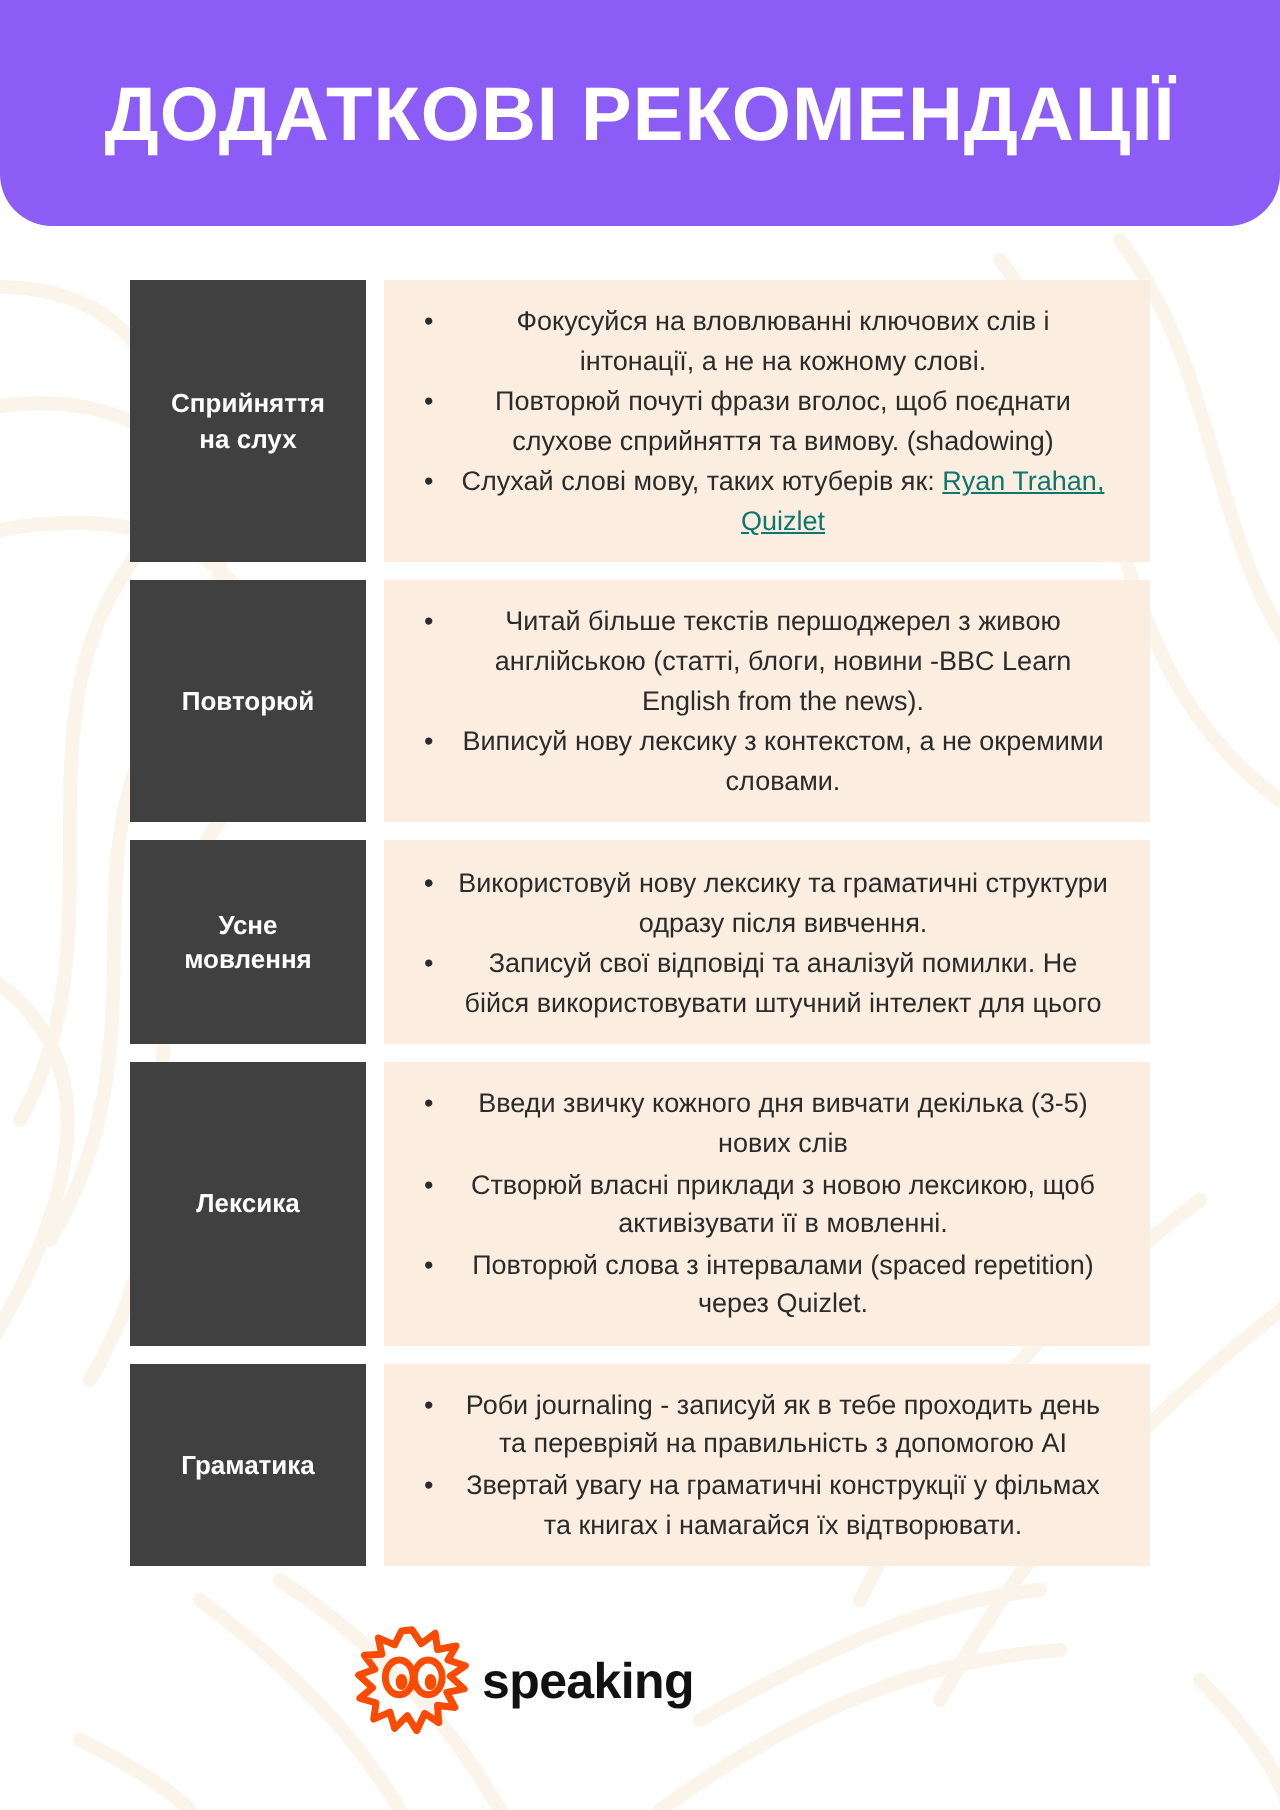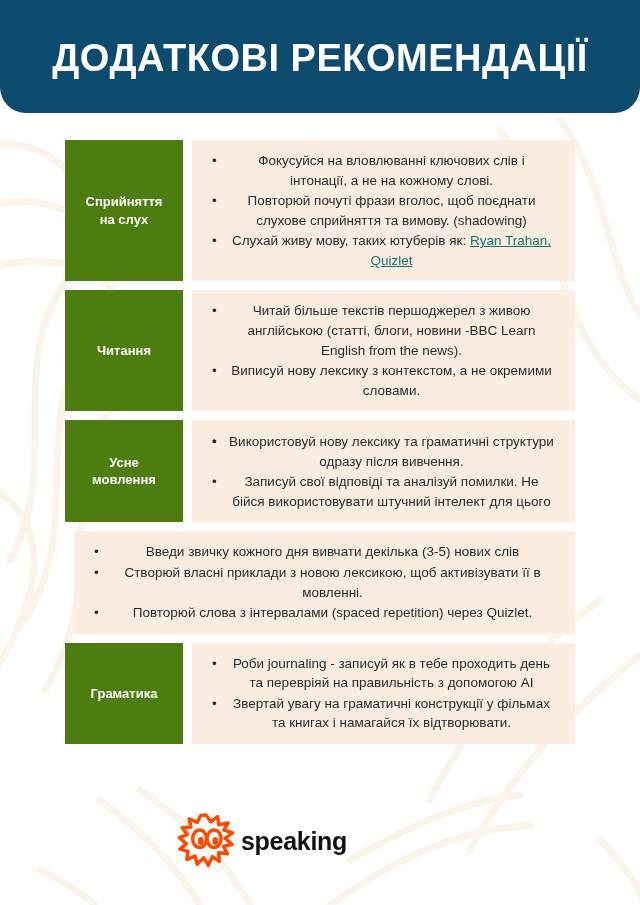--- a/index.html
+++ b/index.html
@@ -26,21 +26,21 @@
     pointer-events: none;
   }
 
   
   #header-banner {
     position: absolute;
     top: 0;
     left: 0;
     width: 640px;
     height: 113px;
-    background: #0c4a6e;
+    background: #8b5cf6;
     border-radius: 0 0 26px 26px;
     z-index: 2;
     display: flex;
     align-items: center;
     justify-content: center;
   }
   #page-title {
     color: #ffffff;
     font-size: 38px;
     font-weight: bold;
@@ -60,21 +60,21 @@
     z-index: 1;
   }
   .rec-row {
     display: flex;
     align-items: stretch;
     margin-bottom: 9px;
   }
   .rec-label-cell {
     width: 118px;
     flex: 0 0 118px;
-    background: #4d7c0f;
+    background: #404040;
     display: flex;
     align-items: center;
     justify-content: center;
     padding: 6px 6px;
     box-sizing: border-box;
   }
   .rec-label-text {
     color: #ffffff;
     font-size: 13px;
     font-weight: bold;
@@ -176,27 +176,27 @@
 
 <div id="rec-table">
     <div class="rec-row">
       <div class="rec-label-cell">
         <div class="rec-label-text"><span>Сприйняття</span><br><span>на слух</span></div>
       </div>
       <div class="rec-content-cell">
         <ul class="rec-list">
           <li class="rec-item"><span class="rec-bullet">•</span><span>Фокусуйся на вловлюванні ключових слів і інтонації, а не на кожному слові.</span></li>
           <li class="rec-item"><span class="rec-bullet">•</span><span>Повторюй почуті фрази вголос, щоб поєднати слухове сприйняття та вимову. (shadowing)</span></li>
-          <li class="rec-item"><span class="rec-bullet">•</span><span>Слухай живу мову, таких ютуберів як: </span><span class="link">Ryan Trahan</span><span class="link">,</span><span> </span><span class="link">Quizlet</span></li>
-        </ul>
-      </div>
-    </div>
-    <div class="rec-row">
-      <div class="rec-label-cell">
-        <div class="rec-label-text"><span>Читання</span></div>
+          <li class="rec-item"><span class="rec-bullet">•</span><span>Слухай слові мову, таких ютуберів як: </span><span class="link">Ryan Trahan</span><span class="link">,</span><span> </span><span class="link">Quizlet</span></li>
+        </ul>
+      </div>
+    </div>
+    <div class="rec-row">
+      <div class="rec-label-cell">
+        <div class="rec-label-text"><span>Повторюй</span></div>
       </div>
       <div class="rec-content-cell">
         <ul class="rec-list">
           <li class="rec-item"><span class="rec-bullet">•</span><span>Читай більше текстів першоджерел з живою англійською (статті, блоги, новини -BBC Learn English from the news).</span></li>
           <li class="rec-item"><span class="rec-bullet">•</span><span>Виписуй нову лексику з контекстом, а не окремими словами.</span></li>
         </ul>
       </div>
     </div>
     <div class="rec-row">
       <div class="rec-label-cell">
@@ -204,20 +204,23 @@
       </div>
       <div class="rec-content-cell">
         <ul class="rec-list">
           <li class="rec-item"><span class="rec-bullet">•</span></li>
           <li class="rec-item"><span class="rec-bullet">•</span><span>Використовуй нову лексику та граматичні структури одразу після вивчення.</span></li>
           <li class="rec-item"><span class="rec-bullet">•</span><span>Записуй свої відповіді та аналізуй помилки. Не бійся використовувати штучний інтелект для цього</span></li>
         </ul>
       </div>
     </div>
     <div class="rec-row">
+      <div class="rec-label-cell">
+        <div class="rec-label-text"><span>Лексика</span></div>
+      </div>
       <div class="rec-content-cell">
         <ul class="rec-list">
           <li class="rec-item"><span class="rec-bullet">•</span><span>Введи звичку кожного дня вивчати декілька (3-5) нових слів</span></li>
           <li class="rec-item"><span class="rec-bullet">•</span><span>Створюй власні приклади з новою лексикою, щоб активізувати її в мовленні.</span></li>
           <li class="rec-item"><span class="rec-bullet">•</span><span>Повторюй слова з інтервалами (spaced repetition) через Quizlet.</span></li>
         </ul>
       </div>
     </div>
     <div class="rec-row">
       <div class="rec-label-cell">

